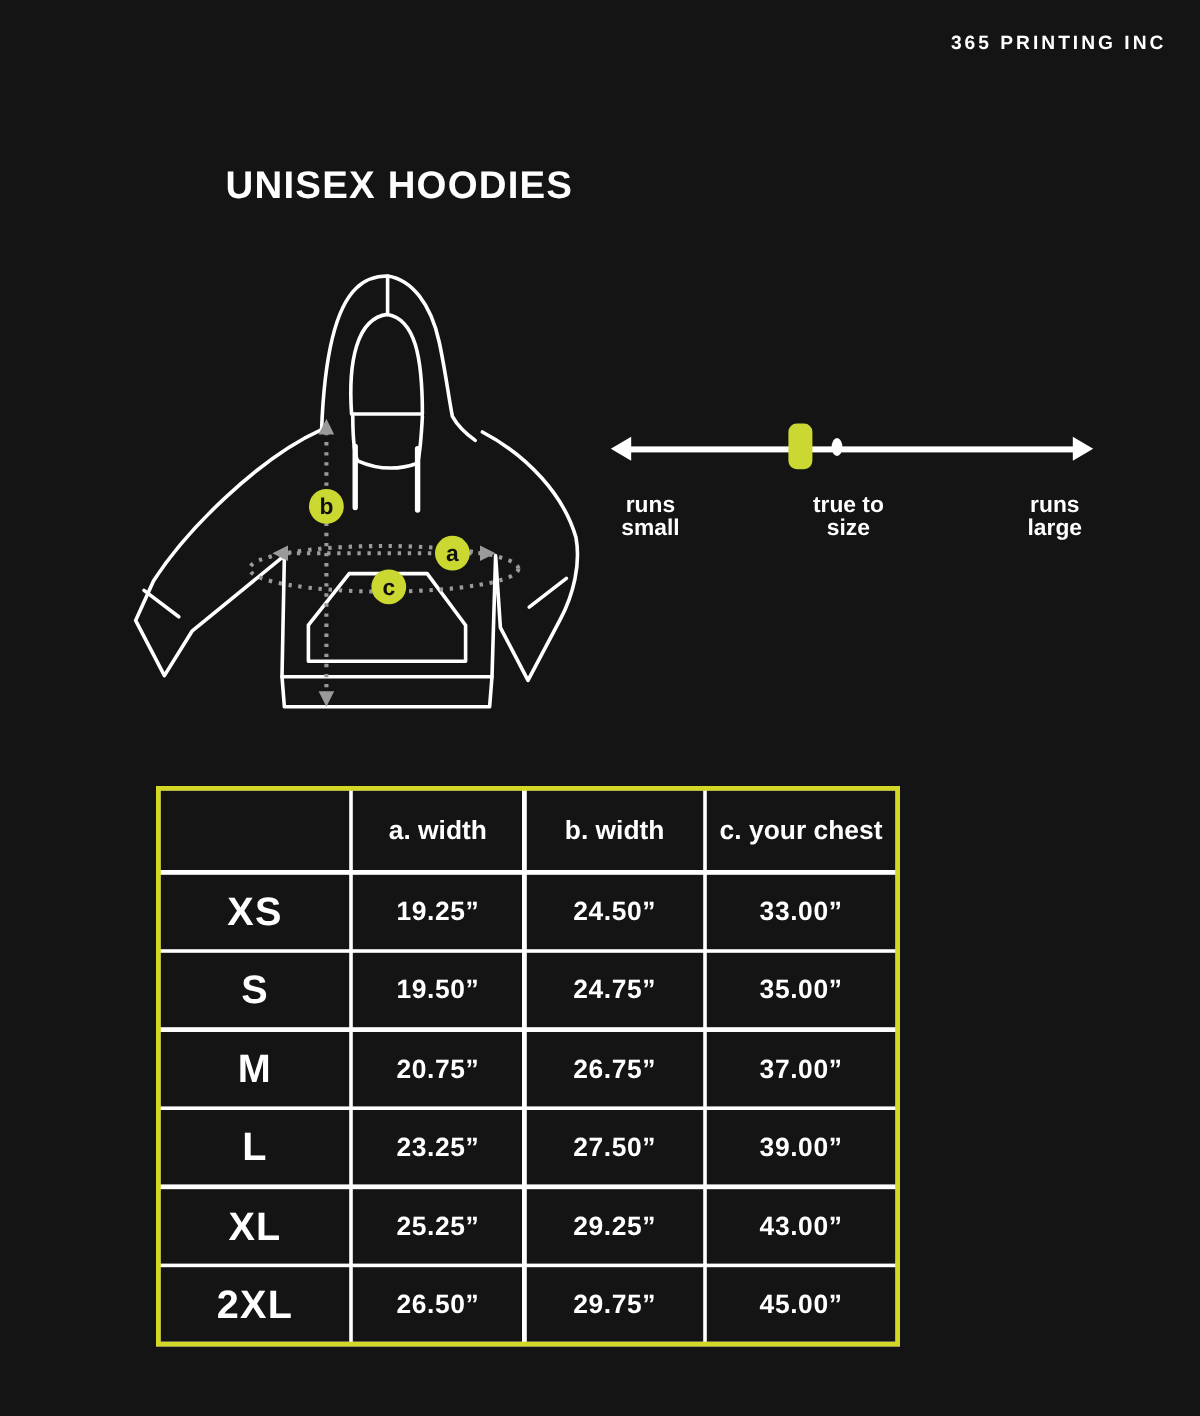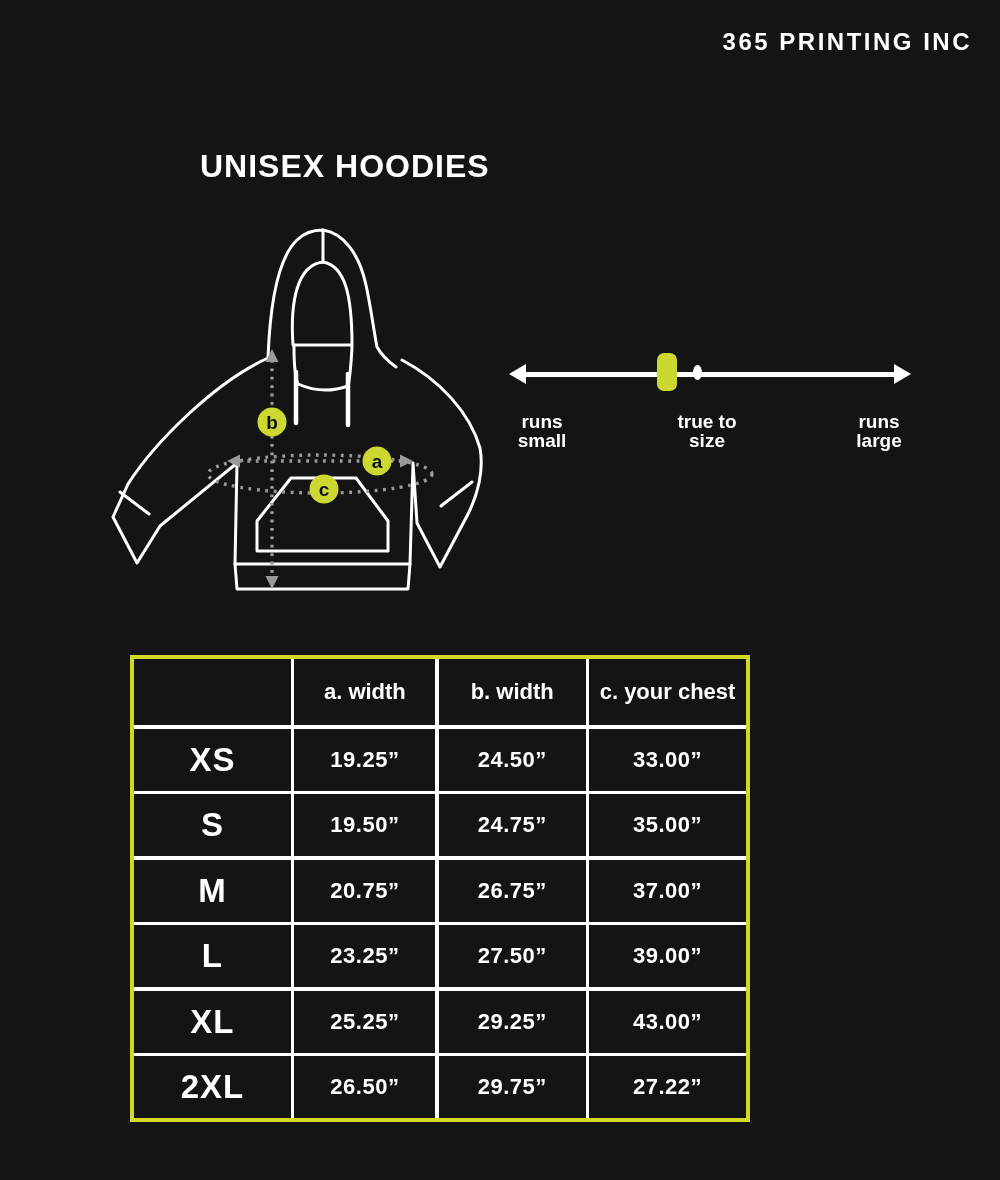--- a/index.html
+++ b/index.html
@@ -10,29 +10,29 @@
     --dotted:#9a9a9a;
   }
   html,body{margin:0;padding:0;background:#000;}
   body{font-family:"Liberation Sans", sans-serif;}
   .page{
     position:relative;width:1000px;height:1180px;background:var(--bg);
     overflow:hidden;color:#fff;
   }
   
   .brand{
-    position:absolute;top:28px;right:28px;font-size:24px;font-weight:bold;
+    position:absolute;top:28px;right:28px;font-size:16px;font-weight:bold;
     letter-spacing:2.5px;color:#fff;
   }
   .title{
     position:absolute;left:58px;top:48px;margin:0;font-size:74px;font-weight:bold;
     letter-spacing:2px;color:var(--accent);line-height:1;
   }
   .subtitle{
-    position:absolute;left:188px;top:138px;margin:12px;font-size:32px;font-weight:bold;
+    position:absolute;left:188px;top:138px;margin:0;font-size:32px;font-weight:bold;
     letter-spacing:1px;color:#fff;line-height:1;
   }
   
   .hoodie{position:absolute;left:100px;top:220px;}
   .marker-circle{fill:var(--accent);}
   .marker-letter{
     font-family:"Liberation Sans", sans-serif;font-size:19px;font-weight:bold;
     fill:#101010;text-anchor:middle;
   }
   
@@ -189,18 +189,18 @@
     <div class="trow">
       <div class="cell cell-size">XL</div>
       <div class="cell cell-value">25.25”</div>
       <div class="cell cell-value">29.25”</div>
       <div class="cell cell-value">43.00”</div>
     </div>
     <div class="trow">
       <div class="cell cell-size">2XL</div>
       <div class="cell cell-value">26.50”</div>
       <div class="cell cell-value">29.75”</div>
-      <div class="cell cell-value">27.22”</div>
+      <div class="cell cell-value">45.00”</div>
     </div>
   </div>
 
 
 </div>
 
 </body></html>

